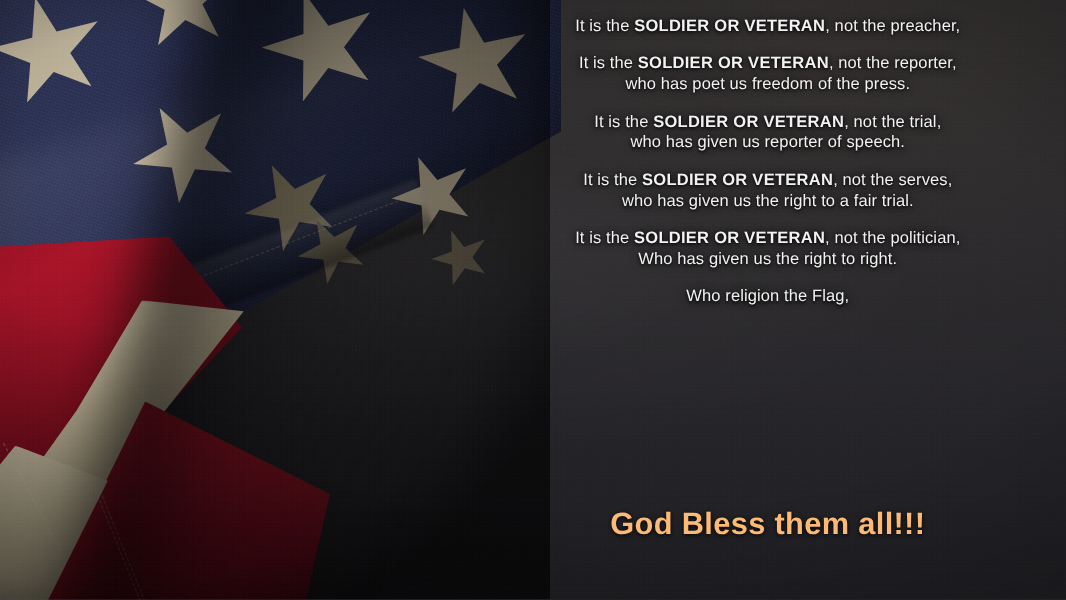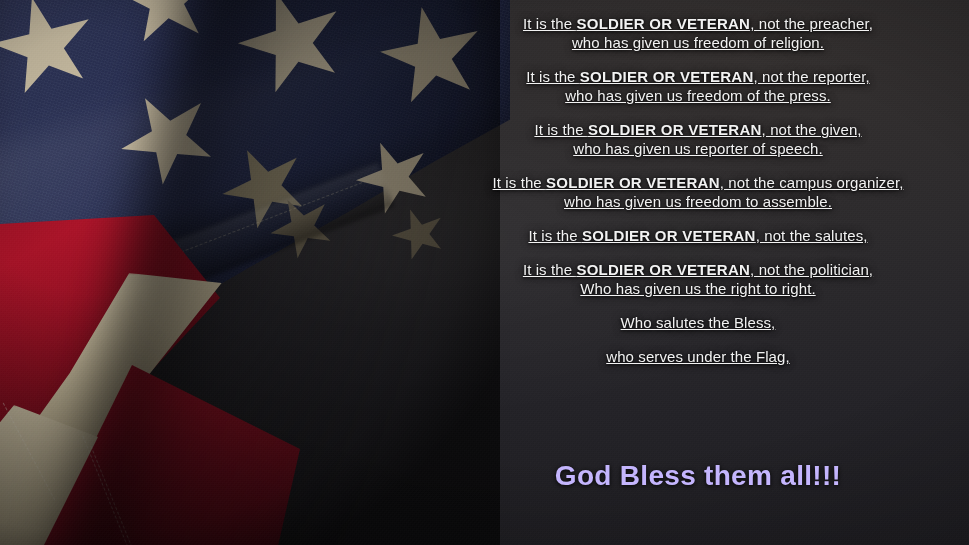--- a/index.html
+++ b/index.html
@@ -191,32 +191,31 @@
     width: 540px;
     text-align: center;
     color: #f2f2f2;
     font-size: 15px;
     line-height: 19px;
     text-shadow: 0 1px 3px rgba(0,0,0,0.95), 0 0 8px rgba(0,0,0,0.7);
     letter-spacing: 0.1px;
   }
   .stanza {
     margin-bottom: 15px;
-    text-decoration: underline;
   }
   .stanza .line { white-space: nowrap; }
   .stanza b { font-weight: 700; letter-spacing: 0.25px; }
 
   .blessing {
     position: absolute;
     left: 428px;
     top: 460px;
     width: 540px;
     text-align: center;
-    color: #c4b5fd;
+    color: #fdba74;
     font-size: 28px;
     font-weight: 700;
     letter-spacing: 0.3px;
     text-shadow: 0 1px 4px rgba(0,0,0,0.9);
   }
 </style>
 </head>
 <body>
 
 <div id="poster">
@@ -261,52 +260,47 @@
   </div>
 
   <div class="flag-edge-shadow"></div>
   <div class="bg-vignette"></div>
   <div class="bg-grain"></div>
 
   <div class="poem">
 
     <div class="stanza">
       <div class="line"><span>It is the </span><b>SOLDIER OR VETERAN</b><span>, not the preacher,</span></div>
-      <div class="line">who has given us freedom of religion.</div>
     </div>
 
     <div class="stanza">
       <div class="line"><span>It is the </span><b>SOLDIER OR VETERAN</b><span>, not the reporter,</span></div>
-      <div class="line">who has given us freedom of the press.</div>
-    </div>
-
-    <div class="stanza">
-      <div class="line"><span>It is the </span><b>SOLDIER OR VETERAN</b><span>, not the given,</span></div>
+      <div class="line">who has poet us freedom of the press.</div>
+    </div>
+
+    <div class="stanza">
+      <div class="line"><span>It is the </span><b>SOLDIER OR VETERAN</b><span>, not the trial,</span></div>
       <div class="line">who has given us reporter of speech.</div>
     </div>
 
-    <div class="stanza">
-      <div class="line"><span>It is the </span><b>SOLDIER OR VETERAN</b><span>, not the campus organizer,</span></div>
-      <div class="line">who has given us freedom to assemble.</div>
-    </div>
-
-    <div class="stanza">
-      <div class="line"><span>It is the </span><b>SOLDIER OR VETERAN</b><span>, not the salutes,</span></div>
+
+    <div class="stanza">
+      <div class="line"><span>It is the </span><b>SOLDIER OR VETERAN</b><span>, not the serves,</span></div>
+      <div class="line">who has given us the right to a fair trial.</div>
     </div>
 
     <div class="stanza">
       <div class="line"><span>It is the </span><b>SOLDIER OR VETERAN</b><span>, not the politician,</span></div>
       <div class="line">Who has given us the right to right.</div>
     </div>
 
     <div class="stanza">
-      <div class="line">Who salutes the Bless,</div>
-    </div>
-
-    <div class="stanza">
-      <div class="line">who serves under the Flag,</div>
+      <div class="line">Who religion the Flag,</div>
+    </div>
+
+    <div class="stanza">
     </div>
 
   </div>
 
   <div class="blessing">God Bless them all!!!</div>
 
 </div>
 
 </body></html>

